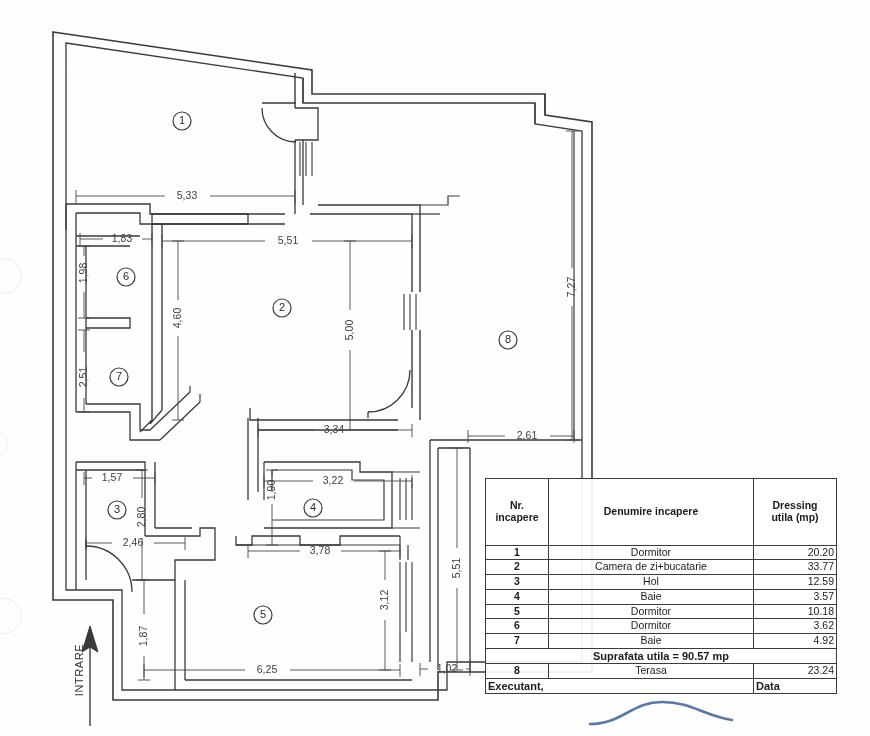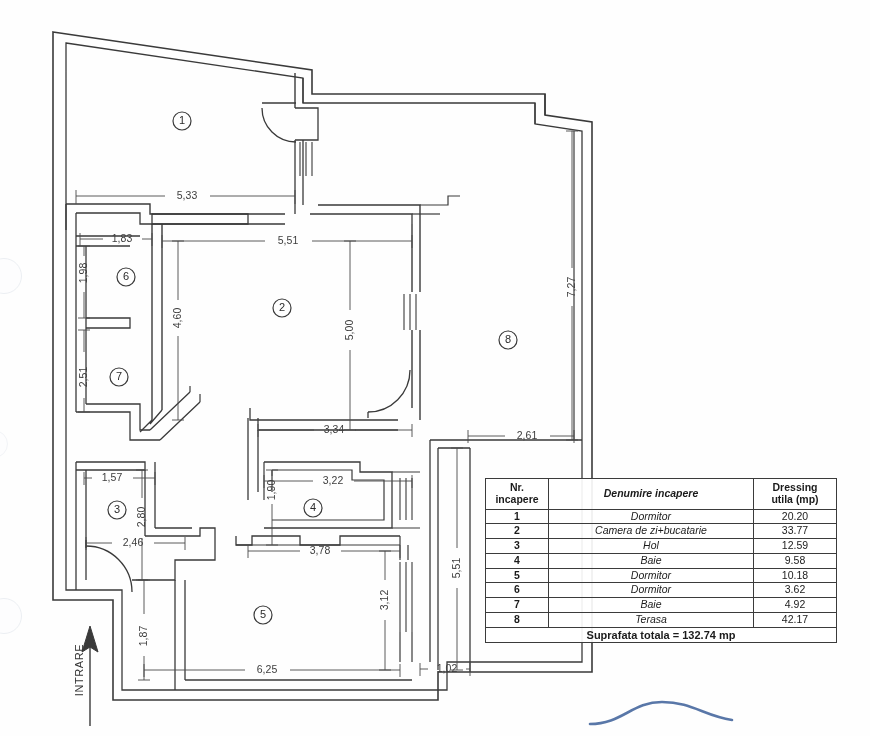--- a/index.html
+++ b/index.html
@@ -43,25 +43,25 @@
     border: 1px solid #3b3b3b;
     padding: 1px 2px;
     line-height: 1.12;
     color: #1b1b1b;
     background: transparent;
   }
   #room-table th {
     font-weight: bold;
     font-size: 10.5px;
     text-align: center;
-    padding: 3px 2px;
+    padding: 21px 2px;
   }
   .col-nr { width: 58px; text-align: center; }
-  .col-name { text-align: center; font-style: italic; }
-  .col-area { width: 78px; text-align: center; }
+  .col-name { text-align: center; }
+  .col-area { width: 78px; text-align: right; }
   td.cell-nr { font-weight: bold; font-size: 10.5px; }
   tr.total-row td {
     font-weight: bold;
     text-align: center;
     font-size: 11px;
     padding: 3px 2px;
   }
   tr.foot-row td {
     font-weight: bold;
     font-size: 11px;
@@ -353,44 +353,48 @@
           <td class="col-area">33.77</td>
         </tr>
         <tr>
           <td class="col-nr cell-nr">3</td>
           <td class="col-name">Hol</td>
           <td class="col-area">12.59</td>
         </tr>
         <tr>
           <td class="col-nr cell-nr">4</td>
           <td class="col-name">Baie</td>
-          <td class="col-area">9.58</td>
+          <td class="col-area">3.57</td>
         </tr>
         <tr>
           <td class="col-nr cell-nr">5</td>
           <td class="col-name">Dormitor</td>
           <td class="col-area">10.18</td>
         </tr>
         <tr>
           <td class="col-nr cell-nr">6</td>
           <td class="col-name">Dormitor</td>
           <td class="col-area">3.62</td>
         </tr>
         <tr>
           <td class="col-nr cell-nr">7</td>
           <td class="col-name">Baie</td>
           <td class="col-area">4.92</td>
         </tr>
+        <tr class="total-row">
+          <td colspan="3">Suprafata utila = 90.57 mp</td>
+        </tr>
         <tr>
           <td class="col-nr cell-nr">8</td>
           <td class="col-name">Terasa</td>
-          <td class="col-area">42.17</td>
-        </tr>
-        <tr class="total-row">
-          <td colspan="3">Suprafata totala = 132.74 mp</td>
+          <td class="col-area">23.24</td>
+        </tr>
+        <tr class="foot-row">
+          <td colspan="2">Executant,</td>
+          <td class="foot-data">Data</td>
         </tr>
       </tbody>
   </table>
 
   <svg id="stamp" viewBox="0 0 146 42">
     <path d="M 2,30 C 34,30 44,8 74,8 C 104,8 116,22 144,26" fill="none" stroke="#3c5f99" stroke-width="2.6" stroke-linecap="round" opacity="0.85"></path>
   </svg>
 
 </div>
 

